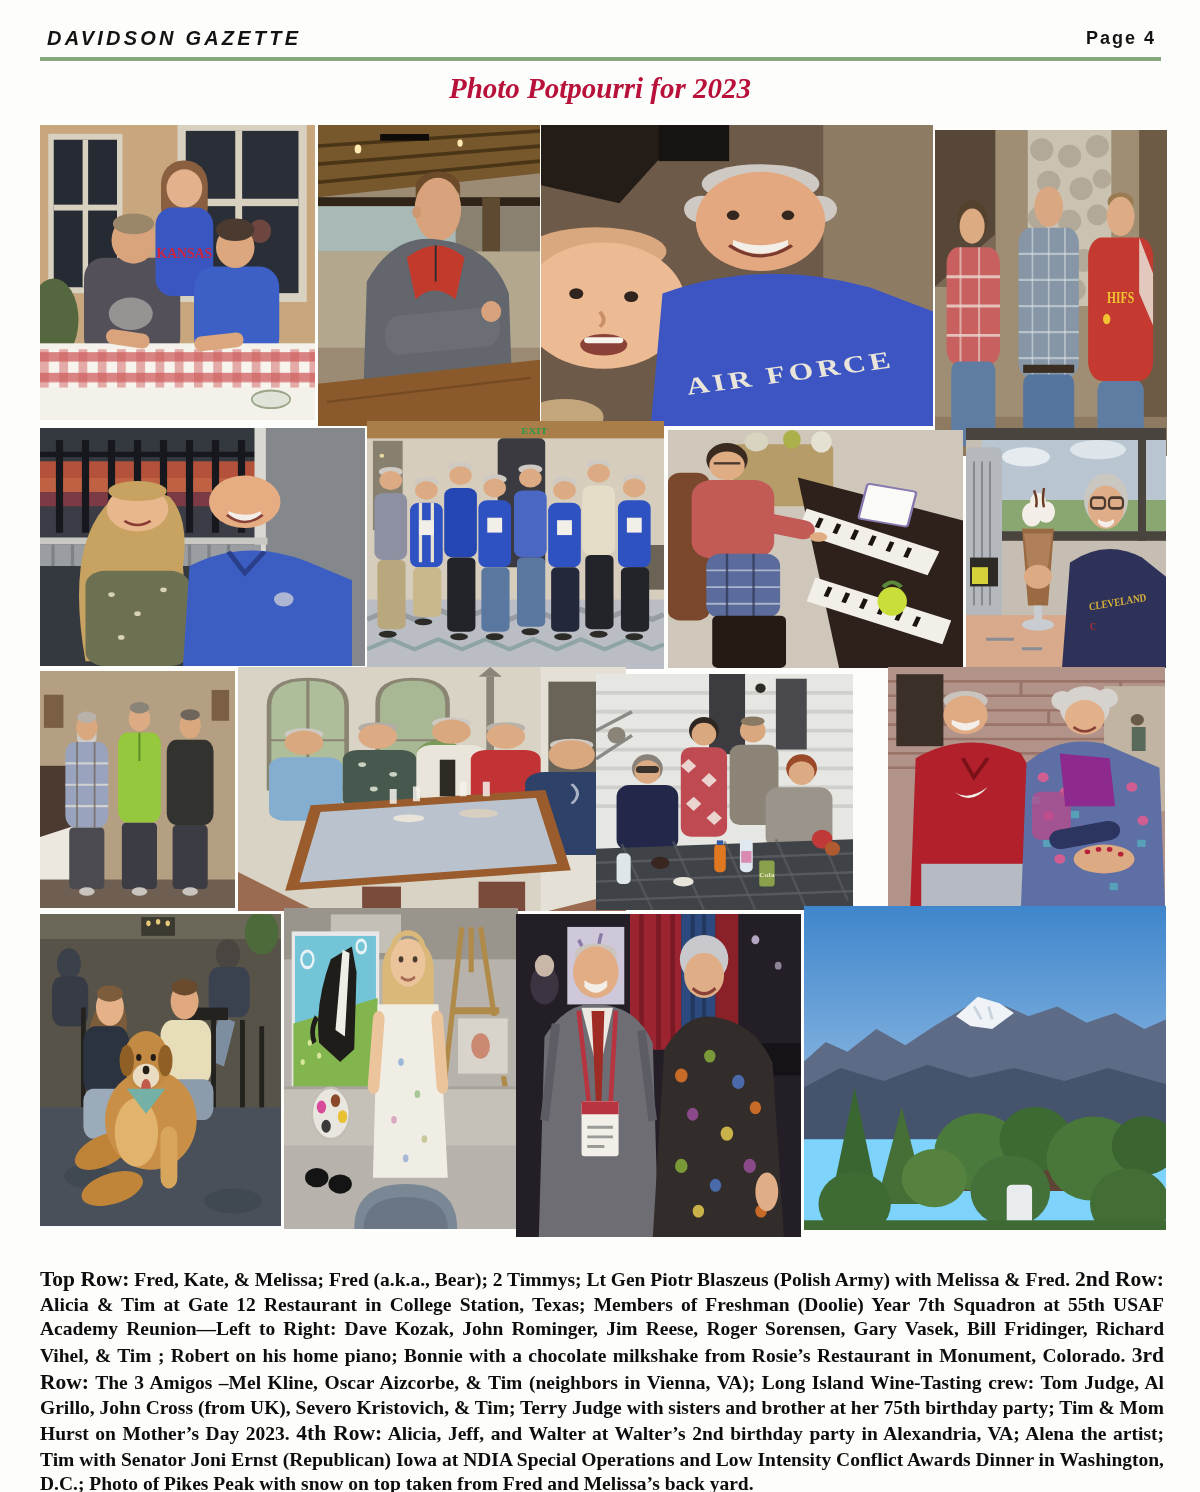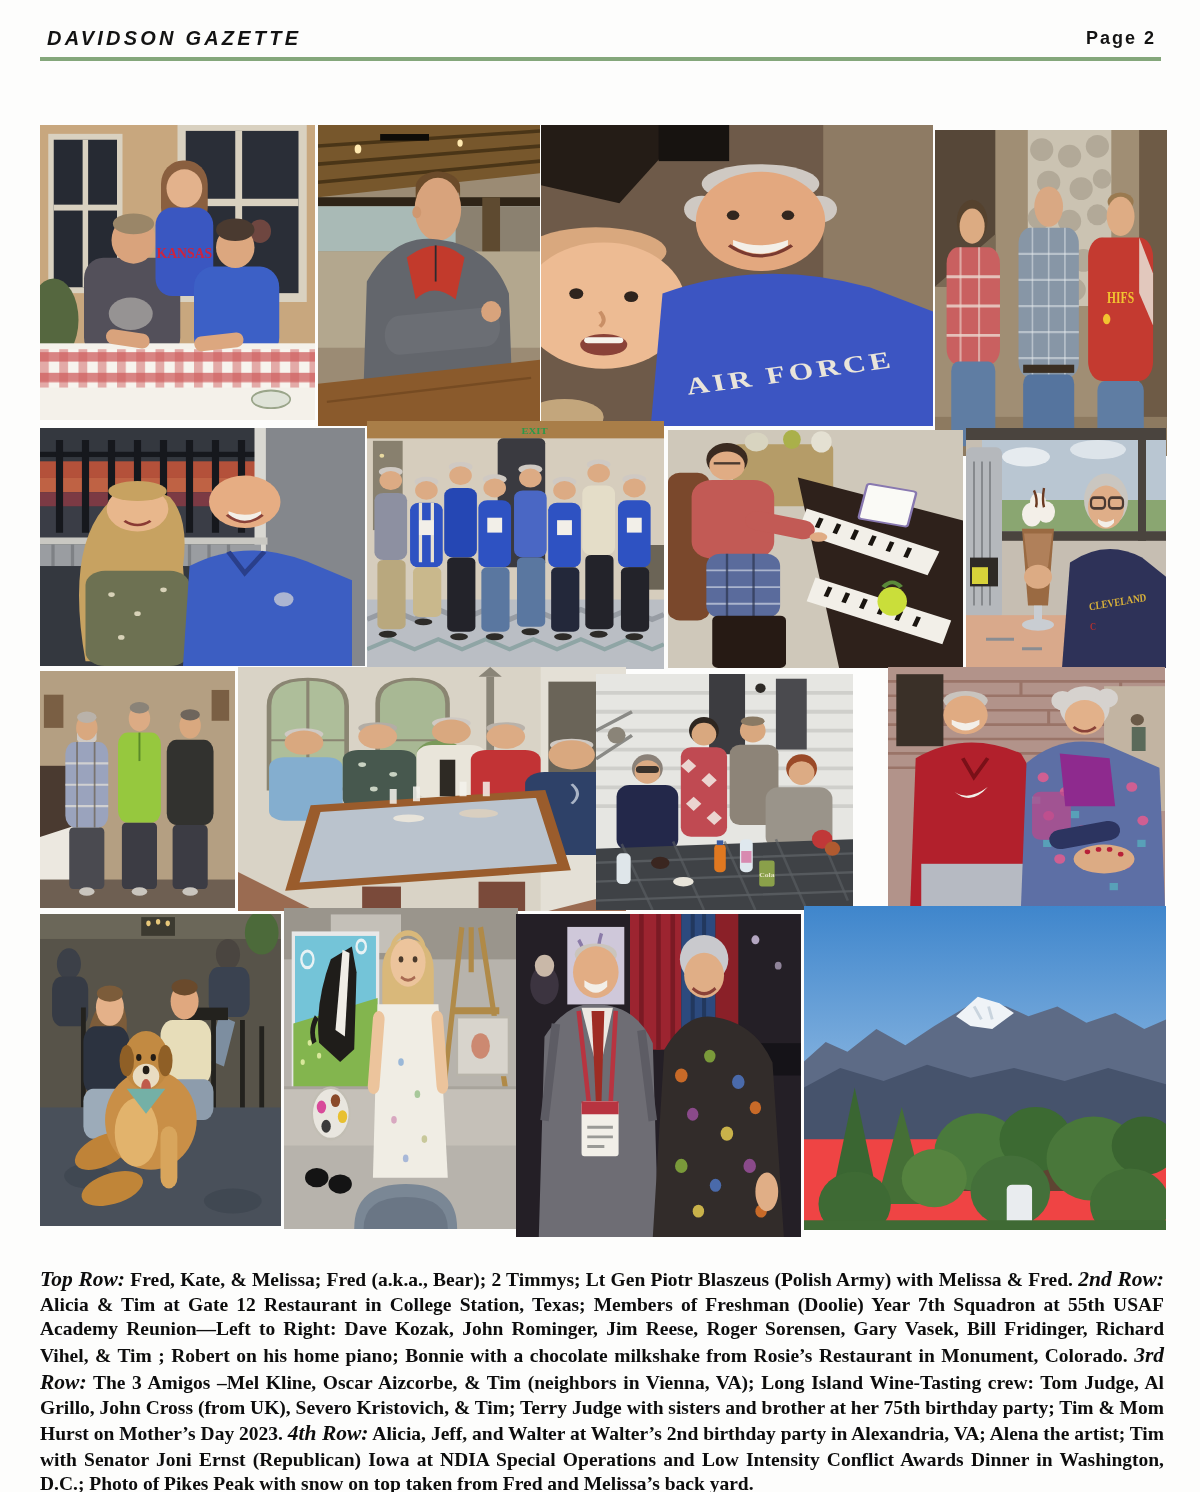--- a/index.html
+++ b/index.html
@@ -7,34 +7,35 @@
   .page{position:relative;width:1200px;height:1492px;background:#fdfdfc;overflow:hidden;
         font-family:"Liberation Serif", serif;}
   .masthead{position:absolute;left:47px;top:27px;font-family:"Liberation Sans",sans-serif;
         font-weight:bold;font-size:20px;letter-spacing:3.2px;color:#131313;white-space:nowrap;font-style:italic;}
   .page-label{position:absolute;right:44px;top:28px;font-family:"Liberation Sans",sans-serif;
         font-weight:bold;font-size:18px;letter-spacing:2px;color:#131313;}
   .rule{position:absolute;left:40px;top:57px;width:1121px;height:4px;background:#84a77b;}
   .page-title{position:absolute;left:0;top:72px;width:100%;text-align:center;
         font-weight:bold;font-style:italic;font-size:29px;color:#b8123a;}
   .collage{position:absolute;left:0;top:0;width:1200px;height:1250px;}
-  .ph{position:absolute;margin:0;overflow:hidden;background:#ef4444;}
+  .ph{position:absolute;margin:0;overflow:hidden;background:#7dd3fc;}
   .ph svg{display:block;width:100%;height:100%;}
   .caption{position:absolute;left:40px;top:1246px;width:1124px;font-weight:bold;
         font-size:19.5px;line-height:1.26;color:#0d0d0d;text-align:justify;}
-  .row-label{font-size:21.5px;font-style:italic;}
+  .row-label{font-size:21.5px;}
 </style>
 </head>
 <body>
 
 <div class="page">
 
   <div class="masthead">DAVIDSON GAZETTE</div>
-  <div class="page-label">Page 2</div>
+  <div class="page-label">Page 4</div>
   <div class="rule"></div>
+  <div class="page-title">Photo Potpourri for 2023</div>
 
   <div class="collage">
 
     <figure class="ph" style="left:40px;top:125px;width:275px;height:295px" title="Fred, Kate, &amp; Melissa at a table">
       <svg viewBox="0 0 100 100" preserveAspectRatio="none">
         <defs>
             <pattern id="gg1" width="7" height="7" patternUnits="userSpaceOnUse">
           <rect width="7" height="7" fill="#f7f4ee"></rect>
           <rect width="7" height="3.2" fill="#cf5f5f" opacity="0.75"></rect>
           <rect width="3.2" height="7" fill="#cf5f5f" opacity="0.5"></rect>

